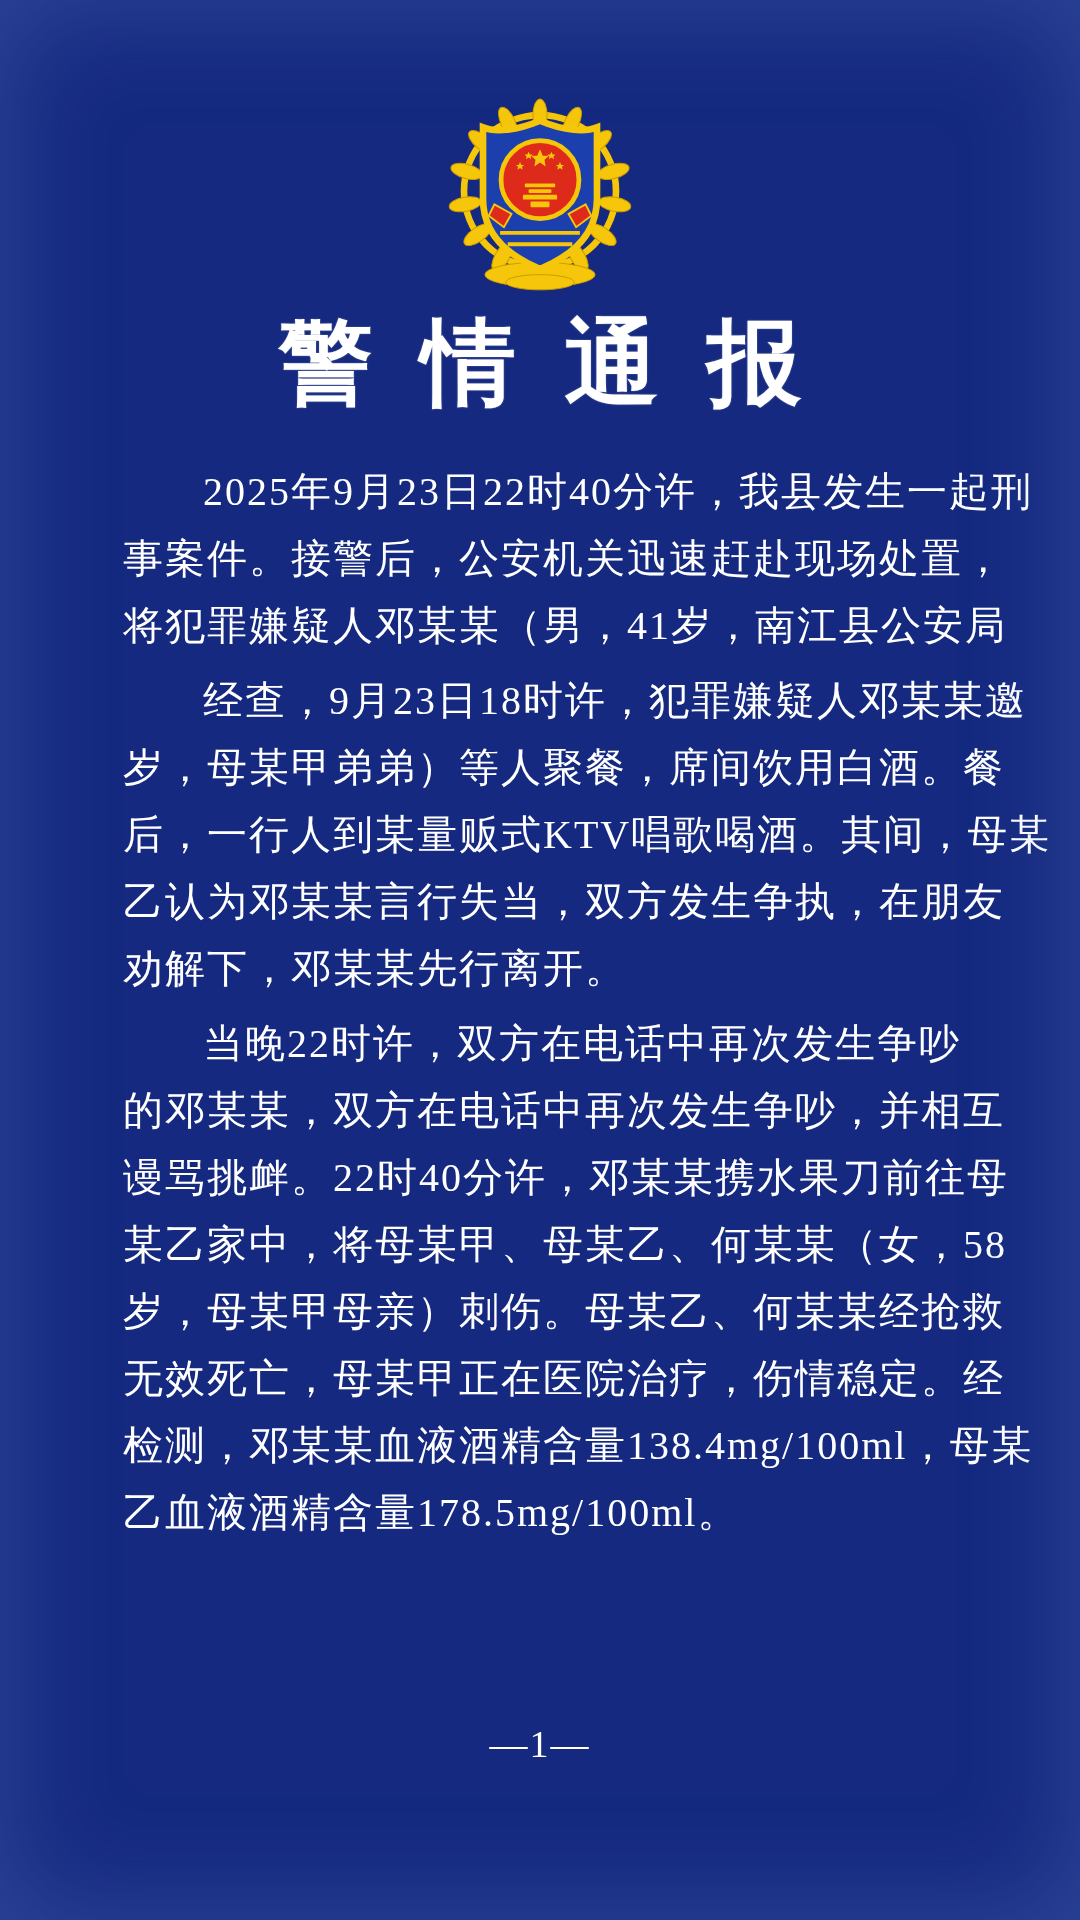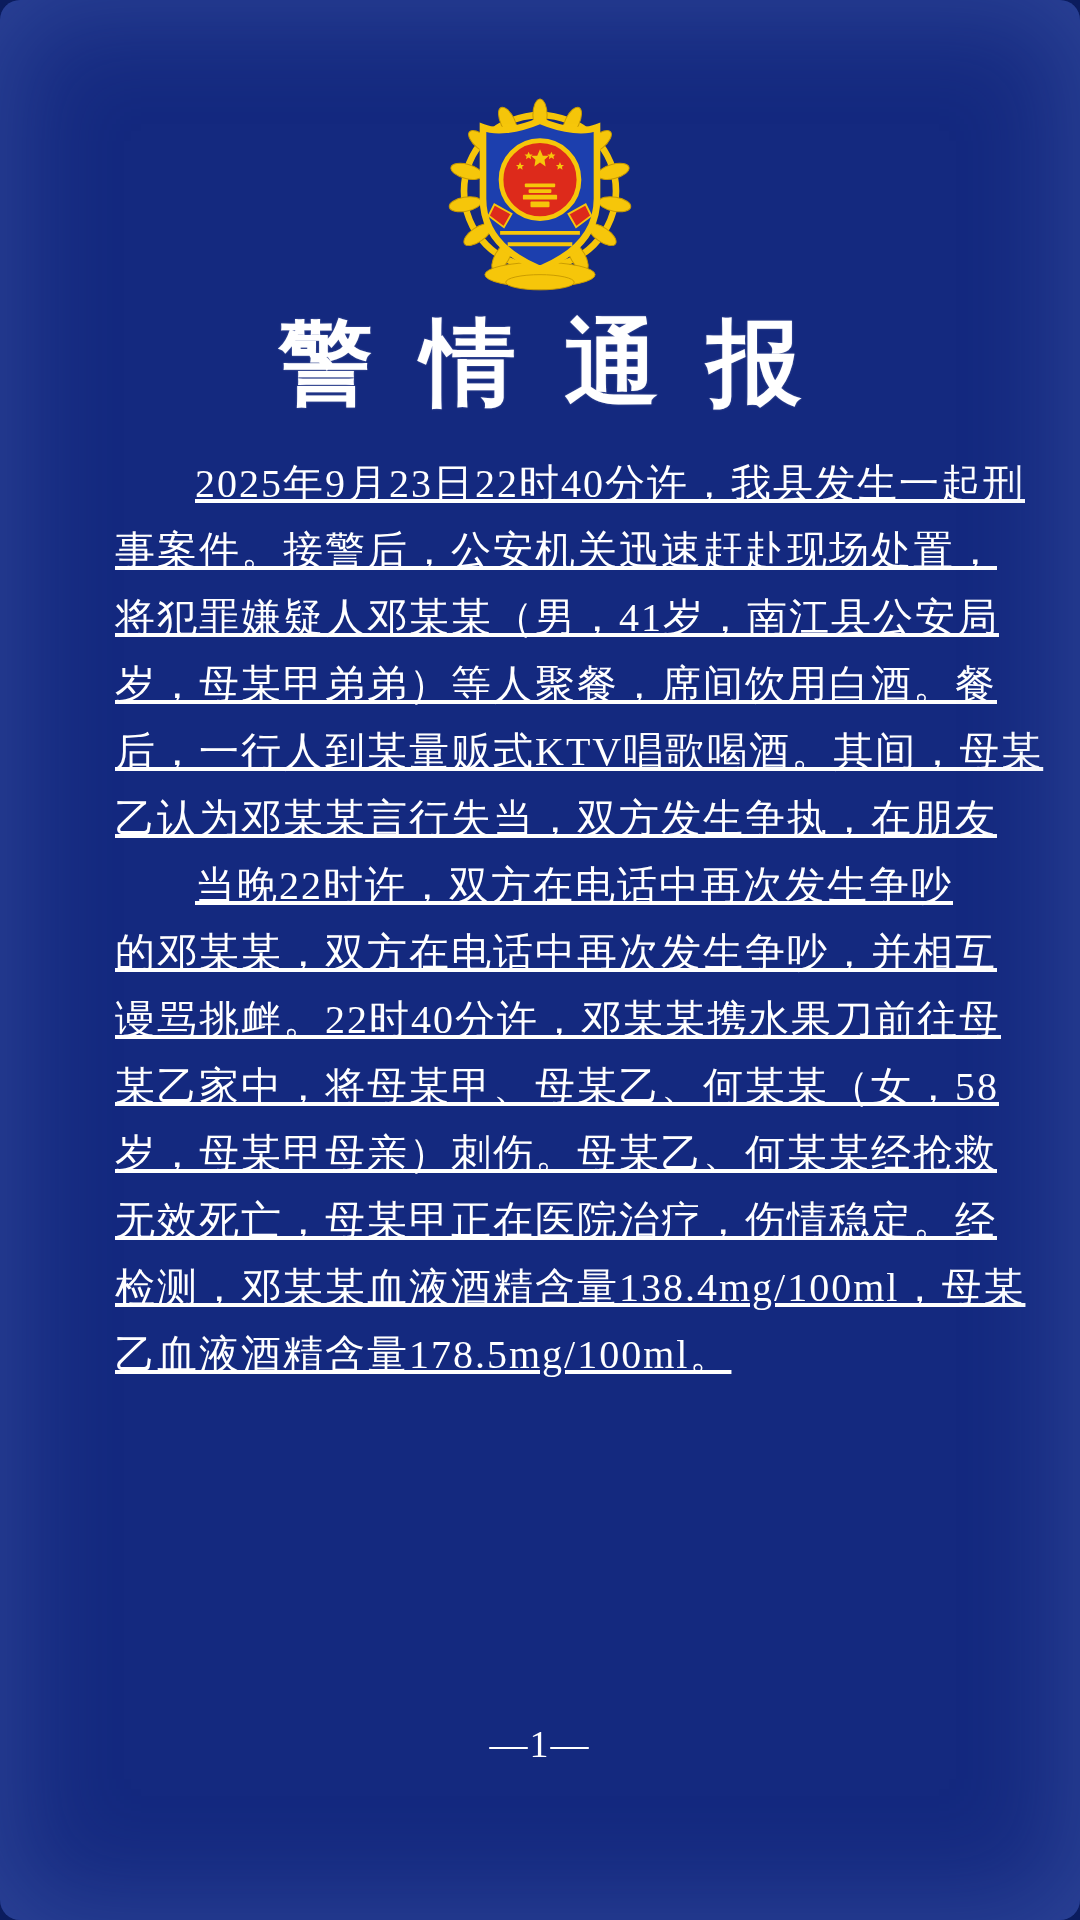--- a/index.html
+++ b/index.html
@@ -4,21 +4,20 @@
 <style>
   html,body{margin:0;padding:0;background:#0b1c5e;}
   .page{
     position:relative;
     width:1080px;height:1920px;
     margin:0 auto;
     background:#14297f;
     overflow:hidden;
     font-family:"Liberation Serif","DejaVu Serif",serif;
     color:#ffffff;
-    border-radius:20px;
   }
   
   .page::after{
     content:"";
     position:absolute;inset:0;
     box-shadow:inset 0 0 110px 10px rgba(110,140,215,0.28);
     pointer-events:none;
   }
   .emblem{
     position:absolute;
@@ -41,21 +40,21 @@
     text-shadow:0 0 2px rgba(255,255,255,.35);
   }
   .body{
     position:absolute;
     top:450px;left:115px;
     width:850px;
     font-size:40px;
     line-height:67px;
     text-align:justify;
   }
-  .para{margin:0;padding:0;text-decoration:underline;}
+  .para{margin:8px;padding:0;}
   .line{
     white-space:nowrap;
     letter-spacing:2px;
   }
   .line.first{text-indent:2em;}
   .footer{
     position:absolute;
     top:1722px;left:0;width:100%;
     text-align:center;
     font-size:38px;
@@ -126,23 +125,25 @@
     <h1 class="title">警情通报</h1>
   </div>
 
   <div class="body">
       <div class="para">
         <div class="line first">2025年9月23日22时40分许，我县发生一起刑</div>
         <div class="line">事案件。接警后，公安机关迅速赶赴现场处置，</div>
         <div class="line">将犯罪嫌疑人邓某某（男，41岁，南江县公安局</div>
       </div>
       <div class="para">
+        <div class="line first">经查，9月23日18时许，犯罪嫌疑人邓某某邀</div>
         <div class="line">岁，母某甲弟弟）等人聚餐，席间饮用白酒。餐</div>
         <div class="line">后，一行人到某量贩式KTV唱歌喝酒。其间，母某</div>
         <div class="line">乙认为邓某某言行失当，双方发生争执，在朋友</div>
+        <div class="line">劝解下，邓某某先行离开。</div>
       </div>
       <div class="para">
         <div class="line first">当晚22时许，双方在电话中再次发生争吵</div>
         <div class="line">的邓某某，双方在电话中再次发生争吵，并相互</div>
         <div class="line">谩骂挑衅。22时40分许，邓某某携水果刀前往母</div>
         <div class="line">某乙家中，将母某甲、母某乙、何某某（女，58</div>
         <div class="line">岁，母某甲母亲）刺伤。母某乙、何某某经抢救</div>
         <div class="line">无效死亡，母某甲正在医院治疗，伤情稳定。经</div>
         <div class="line">检测，邓某某血液酒精含量138.4mg/100ml，母某</div>
         <div class="line">乙血液酒精含量178.5mg/100ml。</div>

